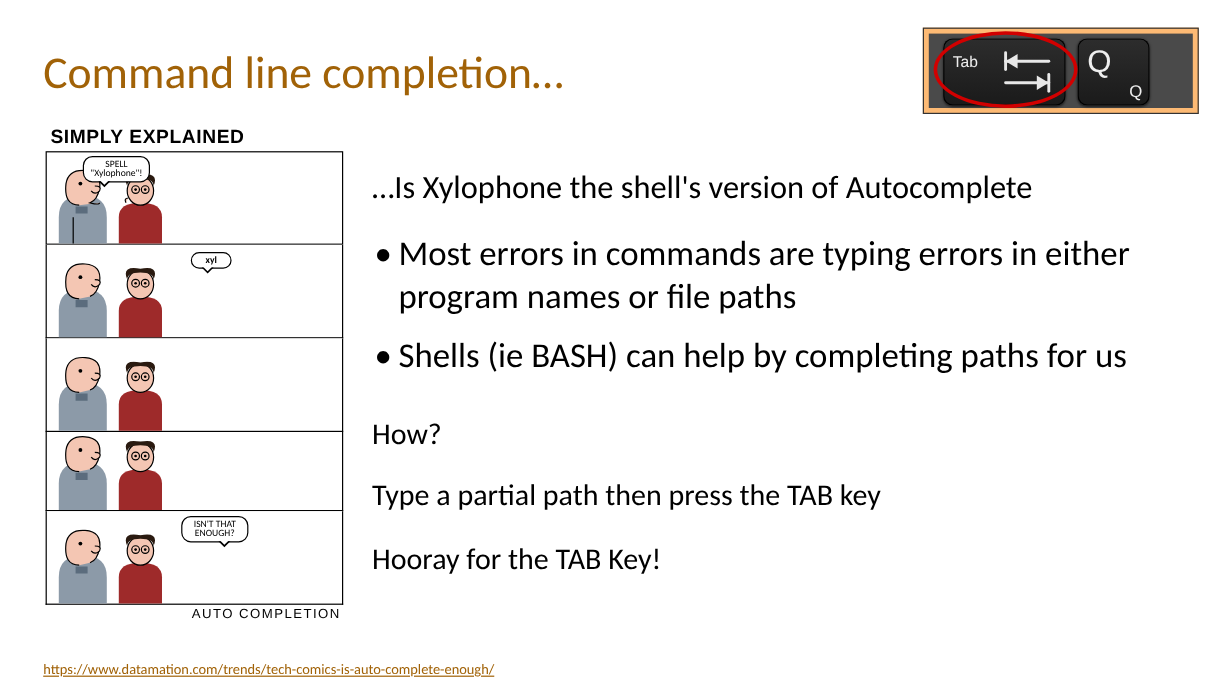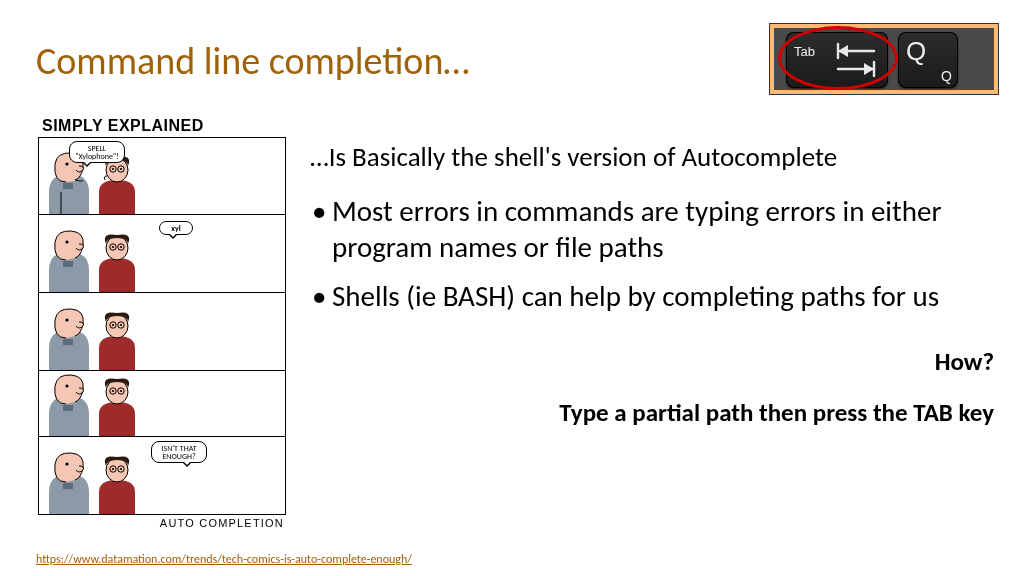--- a/index.html
+++ b/index.html
@@ -36,21 +36,21 @@
   }
   .key-tab { left: 16px; top: 8px; width: 102px; height: 56px; }
   .key-tab .lbl { position:absolute; left:8px; top:12px; font-size:13px; }
   .key-tab svg { position:absolute; right:8px; top:8px; }
   .key-q { left: 128px; top: 8px; width: 60px; height: 56px; }
   .key-q .big { position:absolute; left:8px; top:4px; font-size:26px; }
   .key-q .sm  { position:absolute; right:6px; bottom:4px; font-size:14px; }
 
   
   .comic {
-    position: absolute; left: 38px; top: 117px;
+    position: absolute; left: 38px; top: 106px;
     width: 248px;
   }
   .comic-title {
     font-family: "Trebuchet MS", Arial, sans-serif;
     font-size: 16px; font-weight: 700; letter-spacing: .5px;
     margin-bottom: 2px; padding-left: 4px;
   }
   .panel {
     width: 248px; height: 78px;
     border: 1.5px solid #000; position: relative;
@@ -92,21 +92,21 @@
   
   .content {
     position: absolute; left: 310px; top: 140px; right: 30px;
   }
   .subhead { font-size: 27px; margin-bottom: 20px; }
   .bullets { list-style: none; font-size: 29px; line-height: 1.25; }
   .bullets li { position: relative; padding-left: 22px; margin-bottom: 12px; }
   .bullets li::before {
     content: "•"; position: absolute; left: 2px; top: 0;
   }
-  .centered { text-align: right; font-weight: 700; }
+  .centered { text-align: left; font-weight: 400; }
   .how { font-size: 25px; margin-top: 32px; }
   .instr { font-size: 25px; margin-top: 20px; }
   .hooray { font-size: 25px; margin-top: 22px; }
 
   .srclink {
     position: absolute; left: 36px; bottom: 10px;
     font-size: 12px; color: #a16207; text-decoration: underline;
   }
 </style>
 </head>
@@ -239,22 +239,23 @@
         <circle cx="26" cy="13" r="1.1" fill="#000"></circle>
     </svg>
     <div class="bubble right-tail" style="left:112px; top:4px; width:56px;">ISN'T THAT
 ENOUGH?</div>
   </div>
 
   <div class="comic-footer">AUTO COMPLETION</div>
 </div>
 
 <div class="content">
-  <div class="subhead">…Is Basically the shell's version of Autocomplete</div>
+  <div class="subhead">…Is Xylophone the shell's version of Autocomplete</div>
   <ul class="bullets">
     <li>Most errors in commands are typing errors in either program names or file paths</li>
     <li>Shells (ie BASH) can help by completing paths for us</li>
   </ul>
   <div class="centered how">How?</div>
   <div class="centered instr">Type a partial path then press the TAB key</div>
+  <div class="centered hooray">Hooray for the TAB Key!</div>
 </div>
 
 <a class="srclink">https://www.datamation.com/trends/tech-comics-is-auto-complete-enough/</a>
 
 </body></html>

